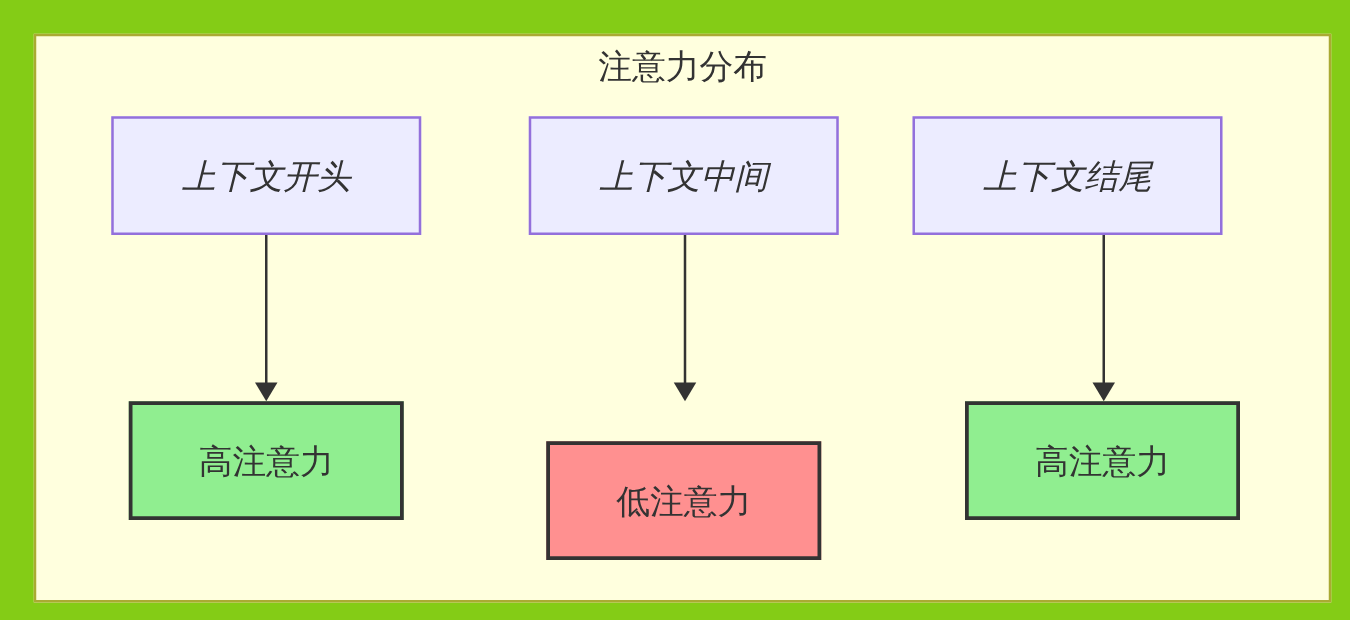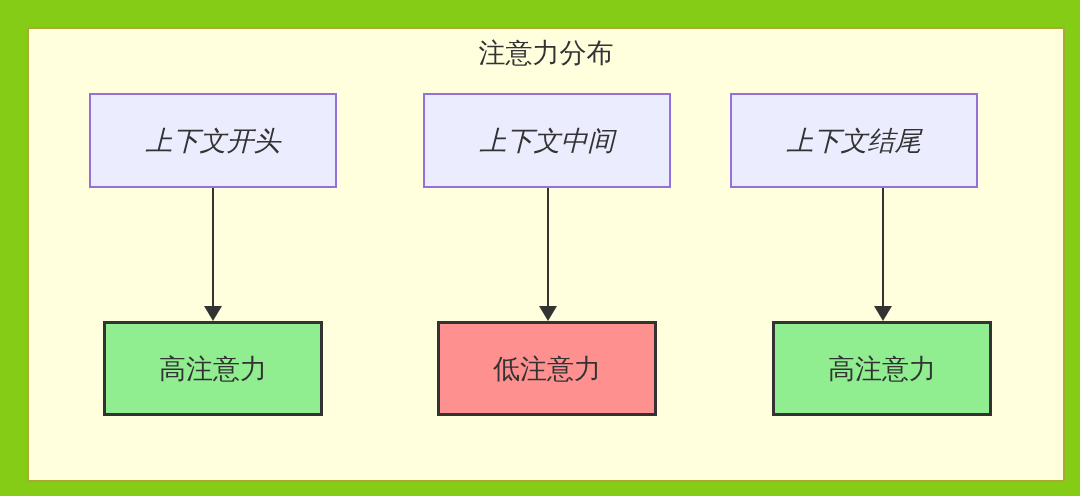--- a/index.html
+++ b/index.html
@@ -52,21 +52,21 @@
     top: 64px;
     font-style: italic;
   }
   .node.result {
     border: 3px solid var(--result-node-border, #333333);
     width: 220px;
     height: 95px;
     top: 292px;
   }
   .node.result.high { background: var(--high-attention-bg, #90ee90); }
-  .node.result.low  { background: var(--low-attention-bg, #ff9090); }
+  .node.result.low  { background: var(--low-attention-bg, #ff9090); margin-top: 32px; }
 
   .pos-top-1 { left: 60px; }
   .pos-top-2 { left: 394px; }
   .pos-top-3 { left: 701px; }
   .pos-bot-1 { left: 74px; }
   .pos-bot-2 { left: 408px; }
   .pos-bot-3 { left: 743px; }
 
   .arrow {
     position: absolute;

